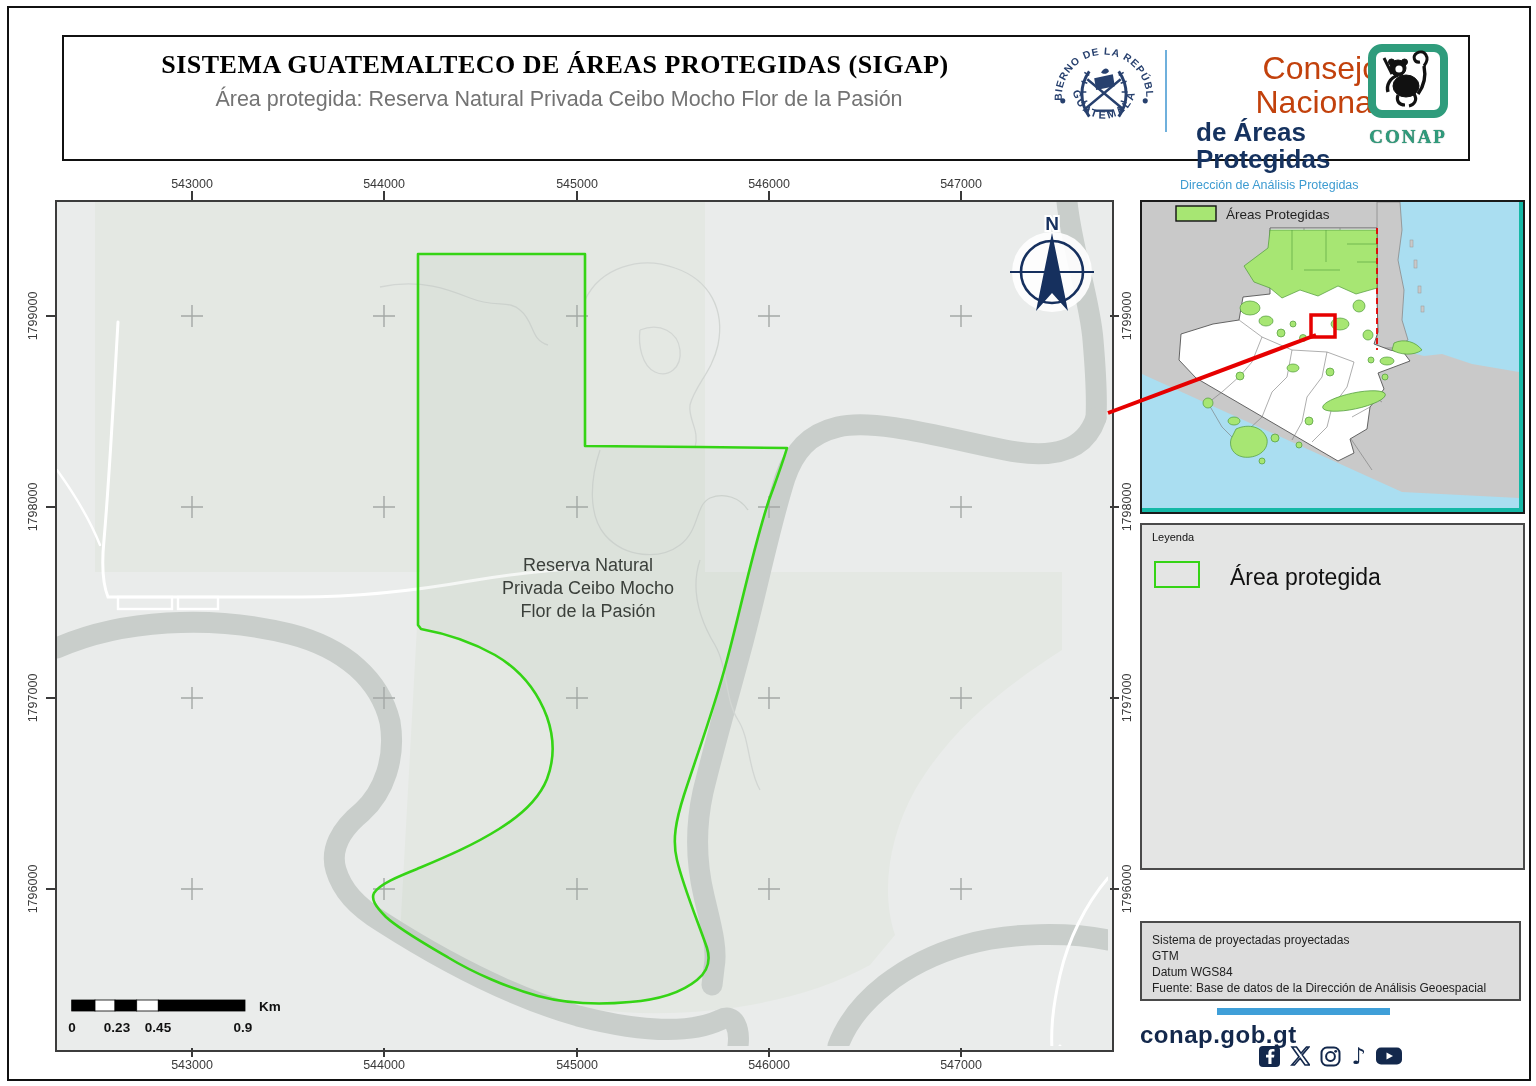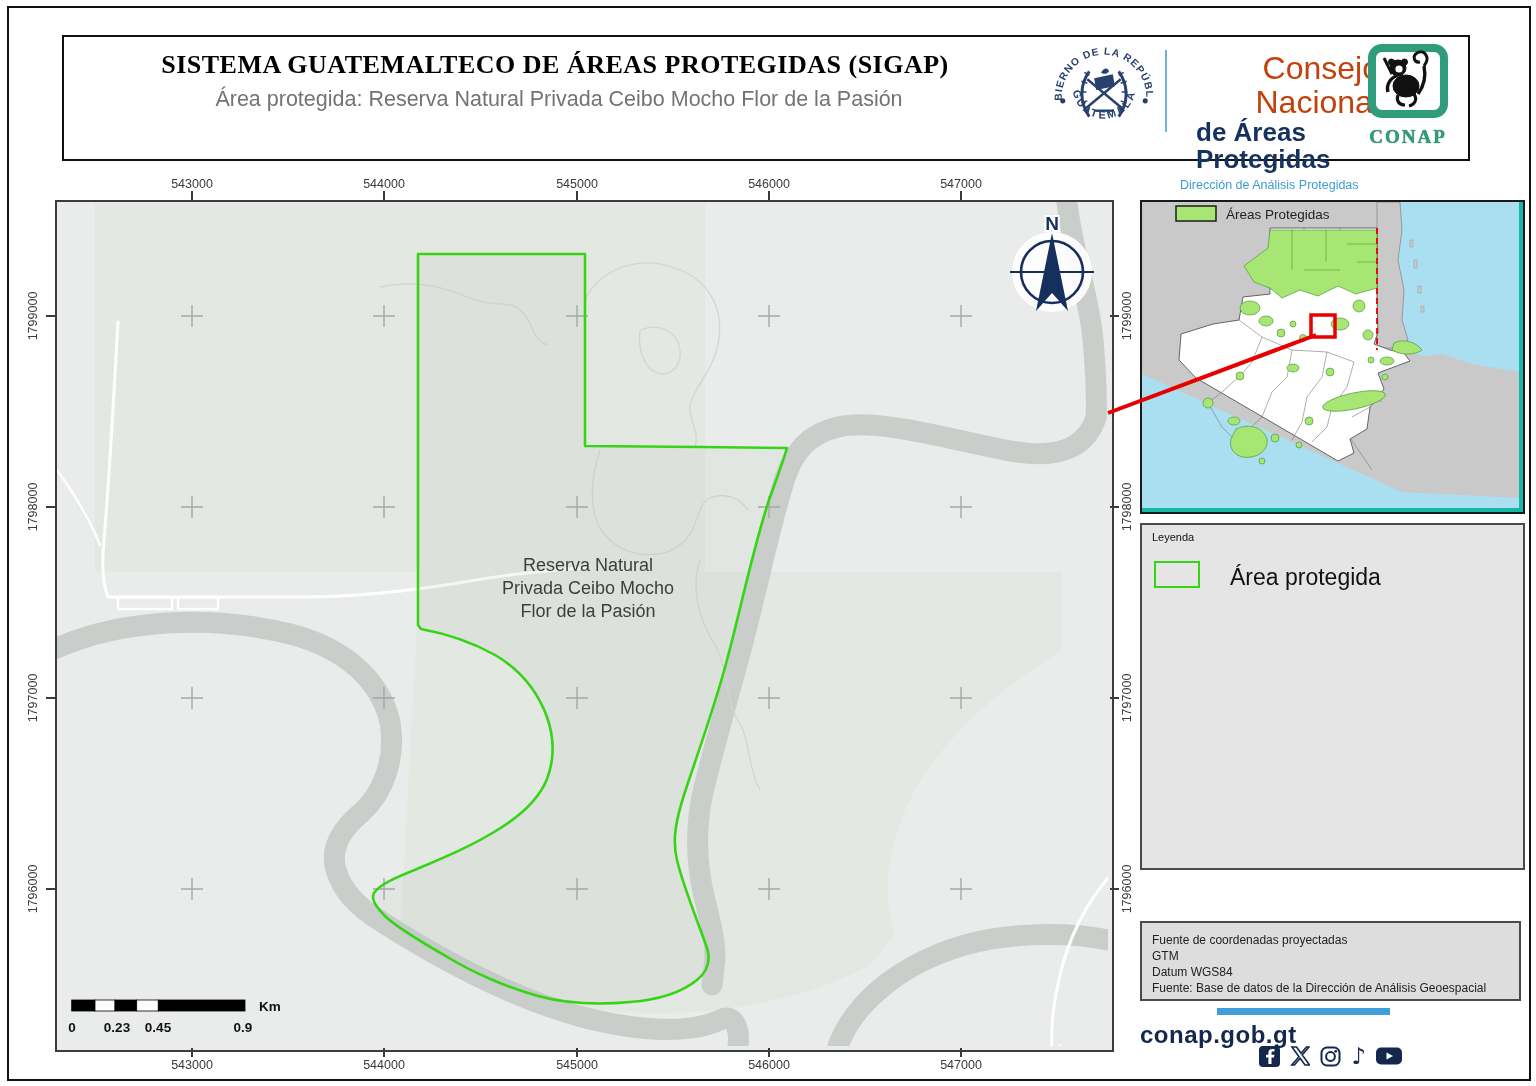--- a/index.html
+++ b/index.html
@@ -285,21 +285,21 @@
     </svg>
   </div>
 
   <div class="abs" id="legend-panel">
     <div class="abs" id="legend-title">Leyenda</div>
     <div class="abs" id="legend-swatch"></div>
     <div class="abs" id="legend-item-label">Área protegida</div>
   </div>
 
   <div class="abs" id="info-panel">
-    <div>Fuente de coordenadas proyectadas</div>
+    <div>Sistema de proyectadas proyectadas</div>
     <div>GTM</div>
     <div>Datum WGS84</div>
     <div>Fuente: Base de datos de la Dirección de Análisis Geoespacial</div>
   </div>
 
   <div class="abs" id="footer-bar"></div>
   <div class="abs" id="footer-site">conap.gob.gt</div>
   <div class="abs" id="footer-icons">
     <span class="sicon">
       <svg width="21" height="21" viewBox="0 0 21 21">

